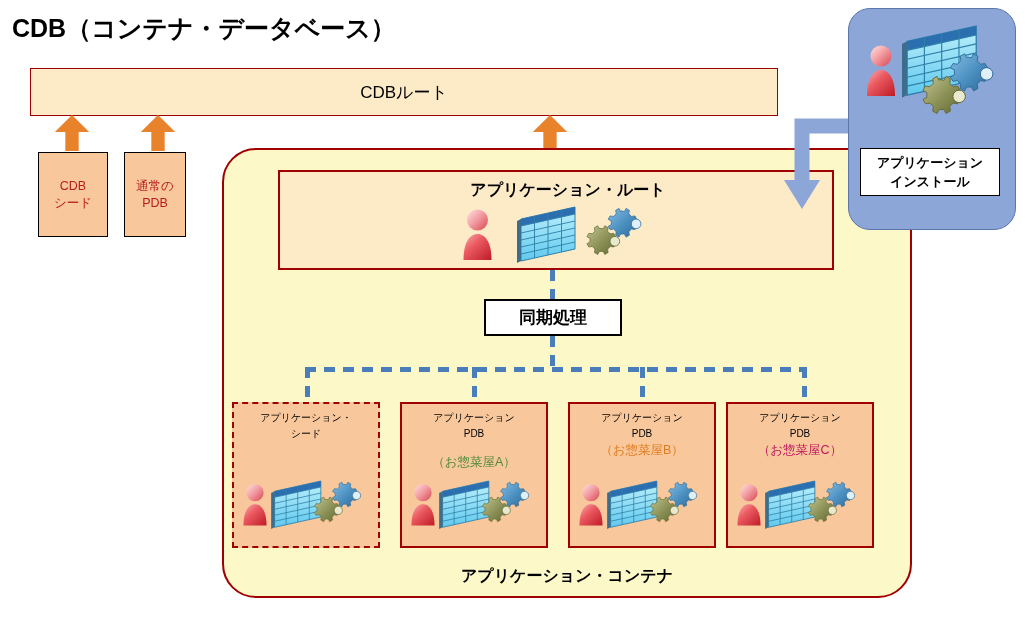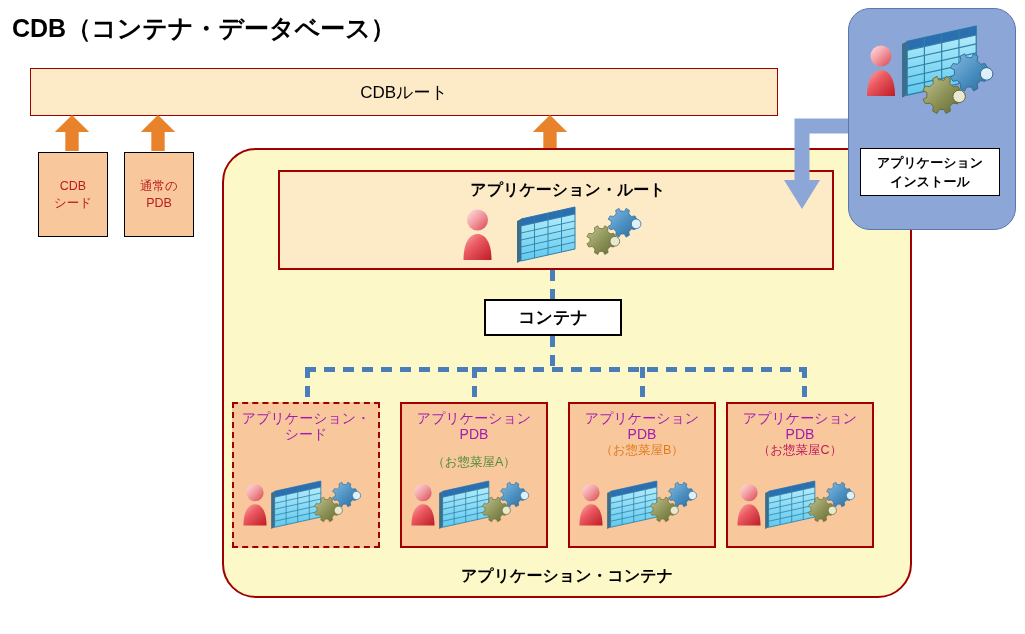--- a/index.html
+++ b/index.html
@@ -41,21 +41,21 @@
   .seedbox{
     background:#F8C89C;
     border:1.5px solid #000;
     box-sizing:border-box;
     display:flex;align-items:center;justify-content:center;
     text-align:center;
     font-size:12.5px;line-height:17px;color:#b91c1c;
     white-space:pre-line;
   }
   #cdb-seed{left:38px;top:152px;width:70px;height:85px;}
-  #normal-pdb{left:124px;top:152px;width:70px;height:85px;}
+  #normal-pdb{left:124px;top:152px;width:62px;height:85px;}
 
   
   .orange-arrow{width:40px;height:40px;}
   #arrow-seed{left:52px;top:113px;}
   #arrow-pdb{left:138px;top:113px;}
   #arrow-container{left:530px;top:113px;}
 
   
   #app-container{
     left:222px;top:148px;width:690px;height:450px;
@@ -110,22 +110,22 @@
   
   .pdb{
     background:#F8C89C;
     border:2px solid #A00000;
     box-sizing:border-box;
     top:402px;width:148px;height:146px;
   }
   .pdb.dashed{border:2px dashed #A00000;}
   .pdb-title{
     position:absolute;left:0;top:6px;width:100%;
-    text-align:center;font-size:14px;line-height:16px;
-    color:#a21caf;white-space:pre-line;
+    text-align:center;font-size:10px;line-height:16px;
+    color:#000000;white-space:pre-line;
   }
   .pdb-sub{
     position:absolute;left:0;width:100%;
     text-align:center;font-size:12.5px;line-height:16px;
   }
   .pdb-icons{
     position:absolute;left:0;bottom:8px;width:100%;height:66px;
     display:flex;align-items:center;justify-content:center;gap:2px;
   }
   #pdb-seed{left:232px;}
@@ -259,21 +259,21 @@
     <svg width="58" height="56" viewBox="0 0 58 56">
         <use href="#icoTable"></use>
       </svg>
     <svg width="56" height="58" viewBox="0 0 58 58">
         <use href="#icoGears"></use>
       </svg>
   </div>
 
   <div class="abs dash-v" style="left:550px;top:270px;height:30px;"></div>
 
-  <div id="sync-box" class="abs">コンテナ</div>
+  <div id="sync-box" class="abs">同期処理</div>
 
   <div class="abs dash-v" style="left:550px;top:336px;height:32px;"></div>
 
   <div class="abs dash-h" style="left:305px;top:367px;width:502px;"></div>
 
   <div class="abs dash-v" style="left:305px;top:367px;height:36px;"></div>
   <div class="abs dash-v" style="left:472px;top:367px;height:36px;"></div>
   <div class="abs dash-v" style="left:640px;top:367px;height:36px;"></div>
   <div class="abs dash-v" style="left:802px;top:367px;height:36px;"></div>
 

